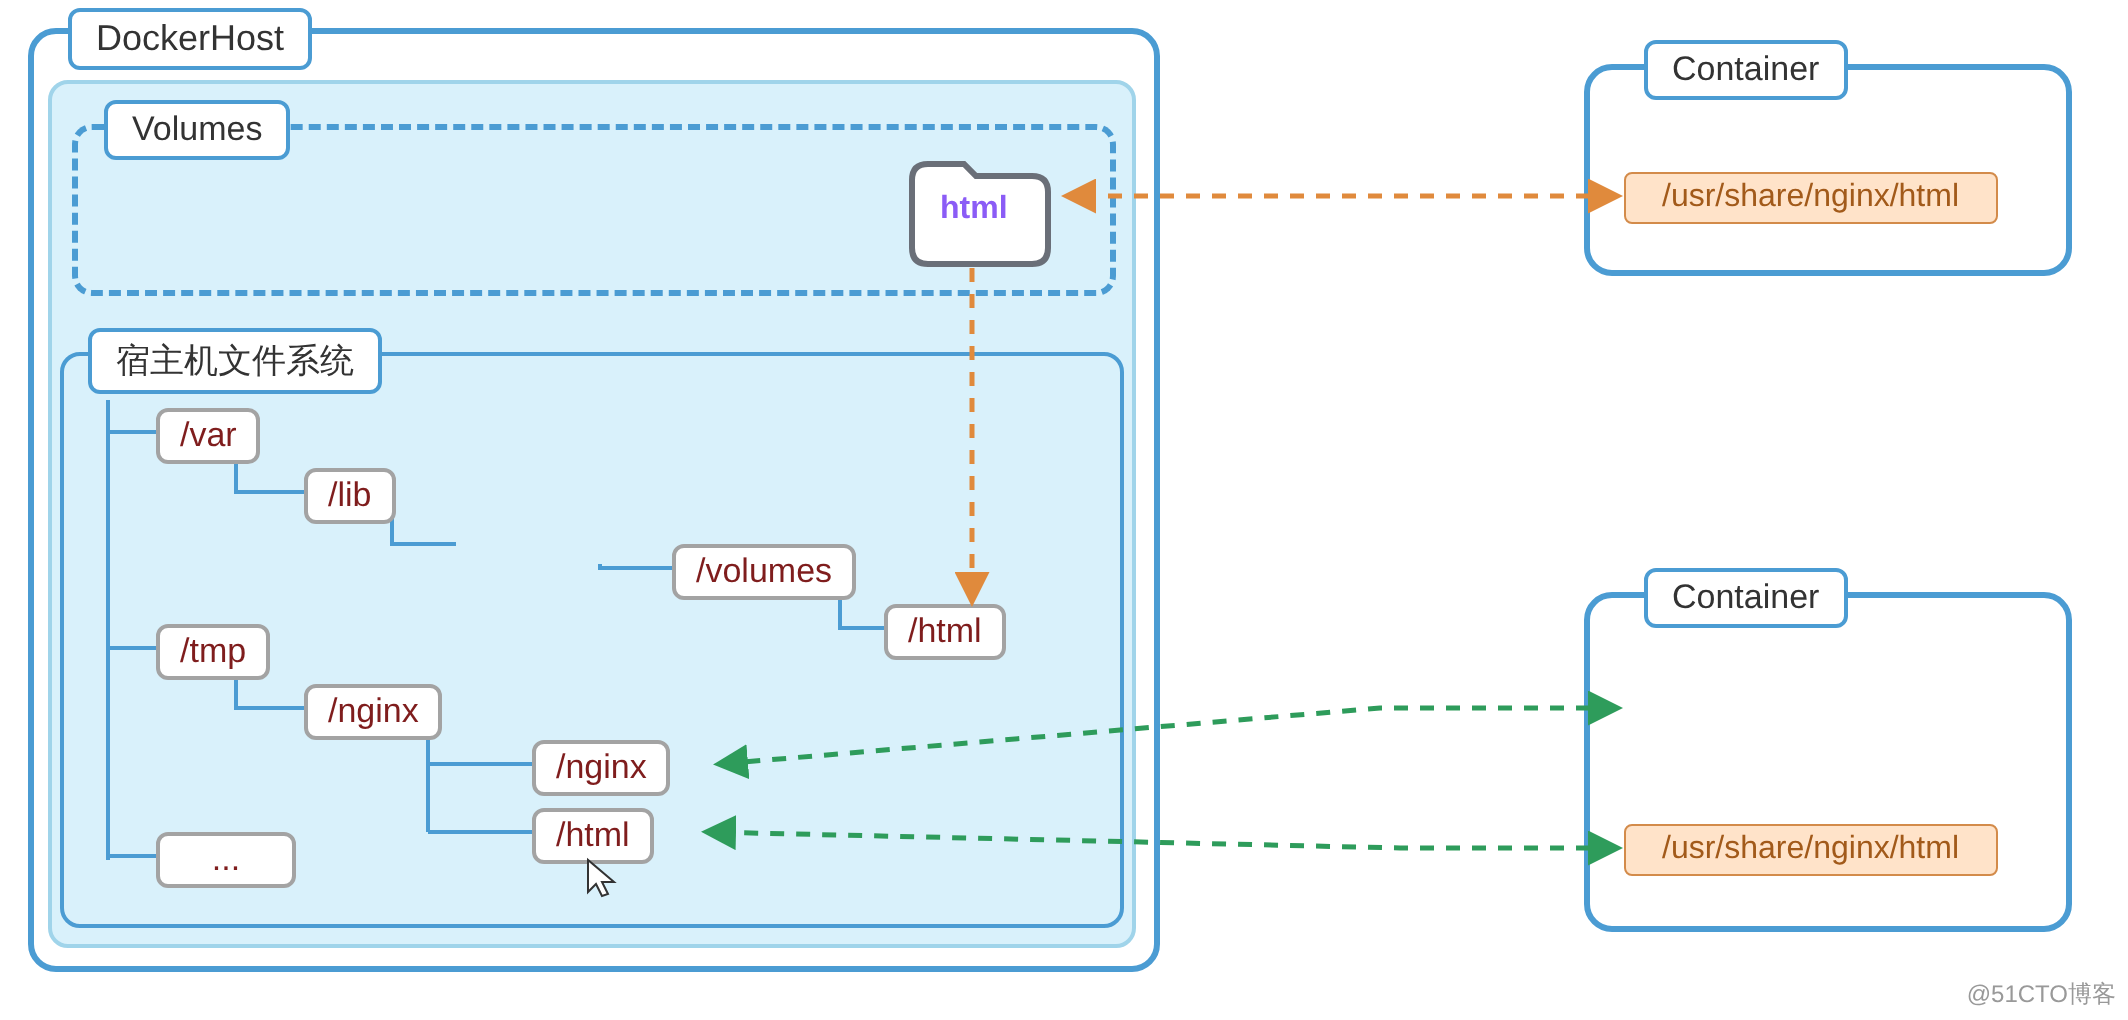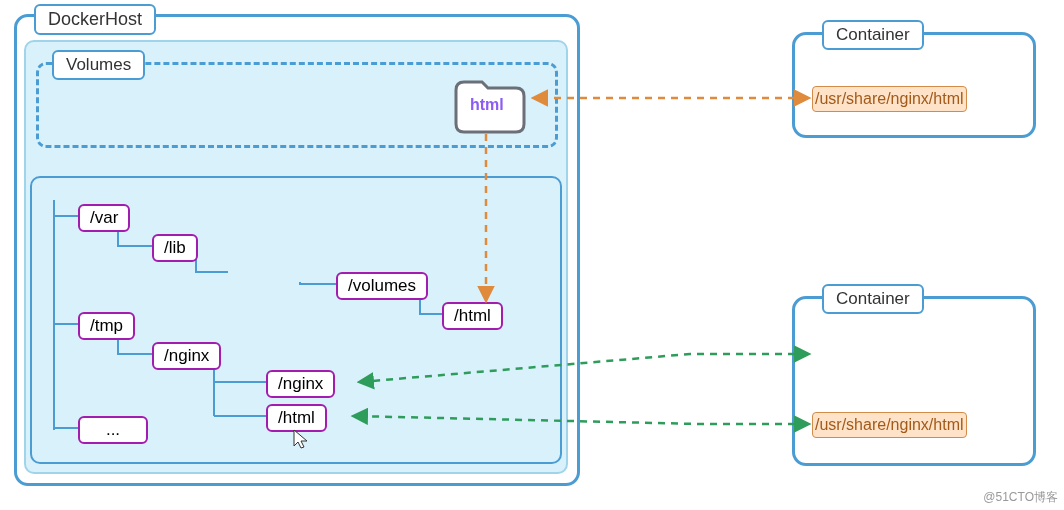--- a/index.html
+++ b/index.html
@@ -1,19 +1,19 @@
 <!DOCTYPE html>
 <html><head>
 <meta charset="utf-8">
 <style>
   html,body{margin:0;padding:0;font-family:"Helvetica Neue",Arial,"PingFang SC","Microsoft YaHei",sans-serif;background:#fff;}
   #stage{position:relative;width:1064px;height:510px;overflow:hidden;}
   .box-label{position:absolute;background:#fff;border:2px solid #4b9cd3;border-radius:6px;padding:3px 12px;font-size:18px;color:#333;z-index:5;}
-  .node{position:absolute;background:#fff;border:2px solid #a21caf;border-radius:6px;padding:2px 10px;font-size:17px;color:#000000;z-index:5;white-space:nowrap;}
-  .path{position:absolute;background:#ffe3c9;border:1px solid #d38b4a;border-radius:4px;padding:3px 2px;font-size:16px;color:#a25a1a;z-index:5;white-space:nowrap;}
+  .node{position:absolute;background:#fff;border:2px solid #a3a3a3;border-radius:6px;padding:2px 10px;font-size:17px;color:#7f1d1d;z-index:5;white-space:nowrap;}
+  .path{position:absolute;background:#ffe3c9;border:1px solid #d38b4a;border-radius:4px;padding:3px 18px;font-size:16px;color:#a25a1a;z-index:5;white-space:nowrap;}
   .outer{position:absolute;border:3px solid #4b9cd3;border-radius:14px;}
   .inner{position:absolute;background:#d9f1fb;border:2px solid #a0d4ea;border-radius:10px;}
   .dashed{position:absolute;border:3px dashed #4b9cd3;border-radius:10px;}
   .ctn{position:absolute;border:3px solid #4b9cd3;border-radius:14px;}
   .watermark{position:absolute;right:6px;bottom:4px;font-size:12px;color:#999;}
   svg{position:absolute;left:0;top:0;}
 </style>
 </head>
 <body>
 <div id="stage">
@@ -27,20 +27,21 @@
 <div class="box-label" style="left:52px;top:50px;font-size:17px;">Volumes</div>
 
 <svg width="1064" height="510" style="z-index:4">
   <g transform="translate(454,76)">
     <path d="M2 14 q0 -8 8 -8 h18 l6 6 h28 q8 0 8 8 v28 q0 8 -8 8 h-52 q-8 0 -8 -8 z" fill="#fff" stroke="#6a6f78" stroke-width="3"></path>
   </g>
 </svg>
 <div style="position:absolute;left:470px;top:96px;font-size:16px;color:#8b5cf6;font-weight:600;z-index:6;">html</div>
 
 <div class="outer" style="left:30px;top:176px;width:528px;height:284px;border-width:2px;border-radius:10px;"></div>
+<div class="box-label" style="left:44px;top:164px;font-size:17px;">宿主机文件系统</div>
 
 <div class="node" style="left:78px; top:204px;">/var</div>
 <div class="node" style="left:152px;top:234px;">/lib</div>
 <div class="node" style="left:336px;top:272px;">/volumes</div>
 <div class="node" style="left:442px;top:302px;">/html</div>
 <div class="node" style="left:78px; top:312px;">/tmp</div>
 <div class="node" style="left:152px;top:342px;">/nginx</div>
 <div class="node" style="left:266px;top:370px;">/nginx</div>
 <div class="node" style="left:266px;top:404px;">/html</div>
 <div class="node" style="left:78px; top:416px;min-width:46px;text-align:center;">...</div>

